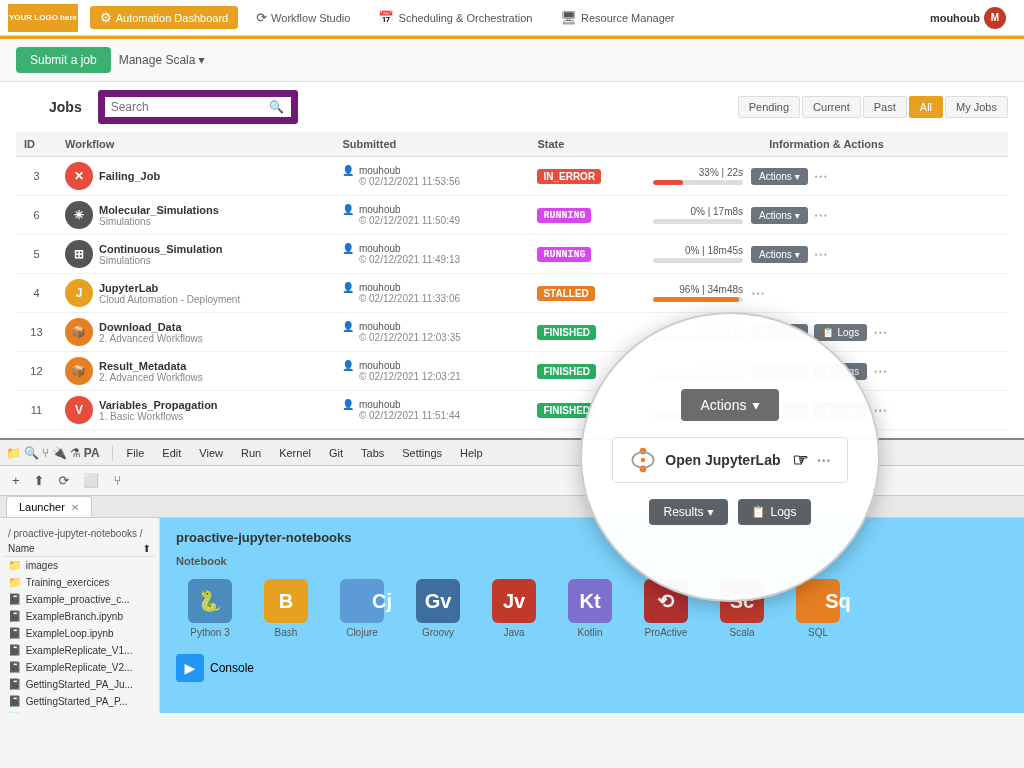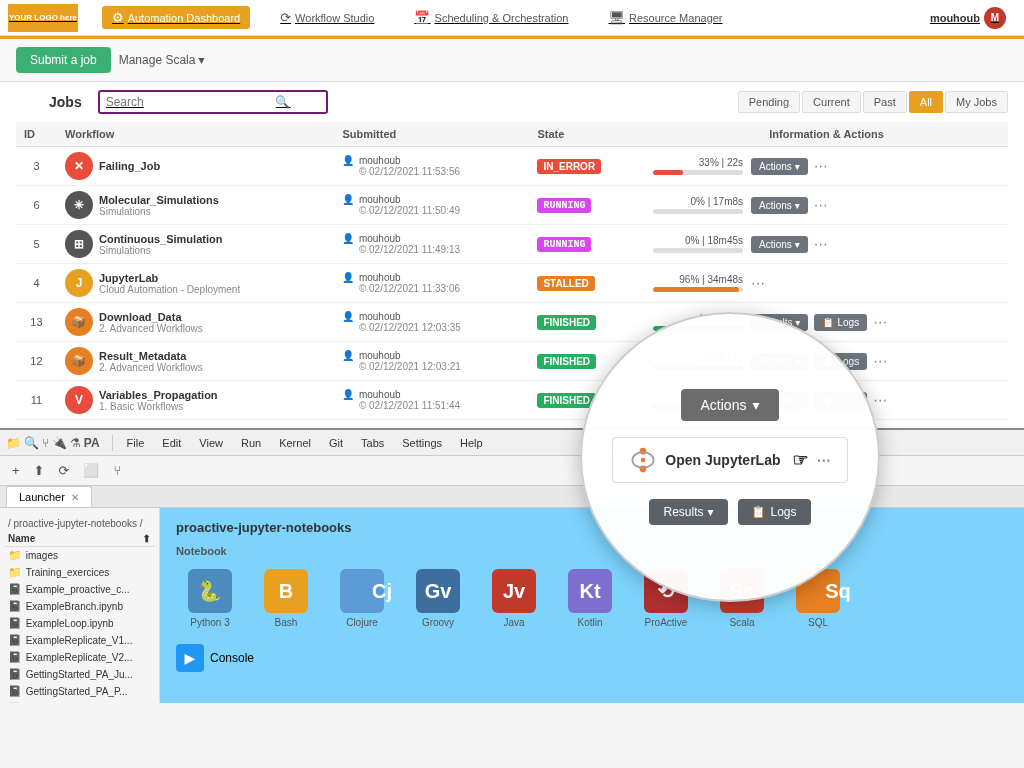--- a/index.html
+++ b/index.html
@@ -6,22 +6,21 @@
     body { font-family: Arial, sans-serif; font-size: 12px; background: #f5f5f5; overflow: hidden; }
 
     
     .top-nav {
       background: #fff;
       border-bottom: 1px solid #ddd;
       display: flex;
       align-items: center;
       height: 36px;
       padding: 0 8px;
-      gap: 20px;
-      text-decoration: underline;
+      gap: 8px;
     }
     .logo-box {
       background: #e8a020;
       width: 70px;
       height: 28px;
       display: flex;
       align-items: center;
       justify-content: center;
       font-size: 8px;
       color: #fff;
@@ -102,25 +101,24 @@
     .jobs-title {
       font-weight: bold;
       font-size: 14px;
       color: #333;
       margin-right: 8px;
       margin-left: 33px;
     }
     .search-box {
       display: flex;
       align-items: center;
-      border: 2px solid #701a75;
+      border: 7px solid #701a75;
       border-radius: 3px;
       padding: 3px 6px;
-      width: 230px;
-      text-decoration: underline;
+      width: 200px;
     }
     .search-box input {
       border: none;
       outline: none;
       font-size: 12px;
       width: 170px;
     }
     .filter-btns {
       margin-left: auto;
       display: flex;
@@ -379,21 +377,21 @@
       padding: 4px;
       overflow: hidden;
     }
     .file-browser-path {
       font-size: 10px;
       color: #555;
       padding: 2px 4px;
     }
     .file-name-header {
       font-size: 10px;
-      font-weight: bold;
+      font-weight: normal;
       color: #333;
       padding: 2px 4px;
       border-bottom: 1px solid #ddd;
       display: flex;
       align-items: center;
       justify-content: space-between;
     }
     .file-item {
       display: flex;
       align-items: center;

